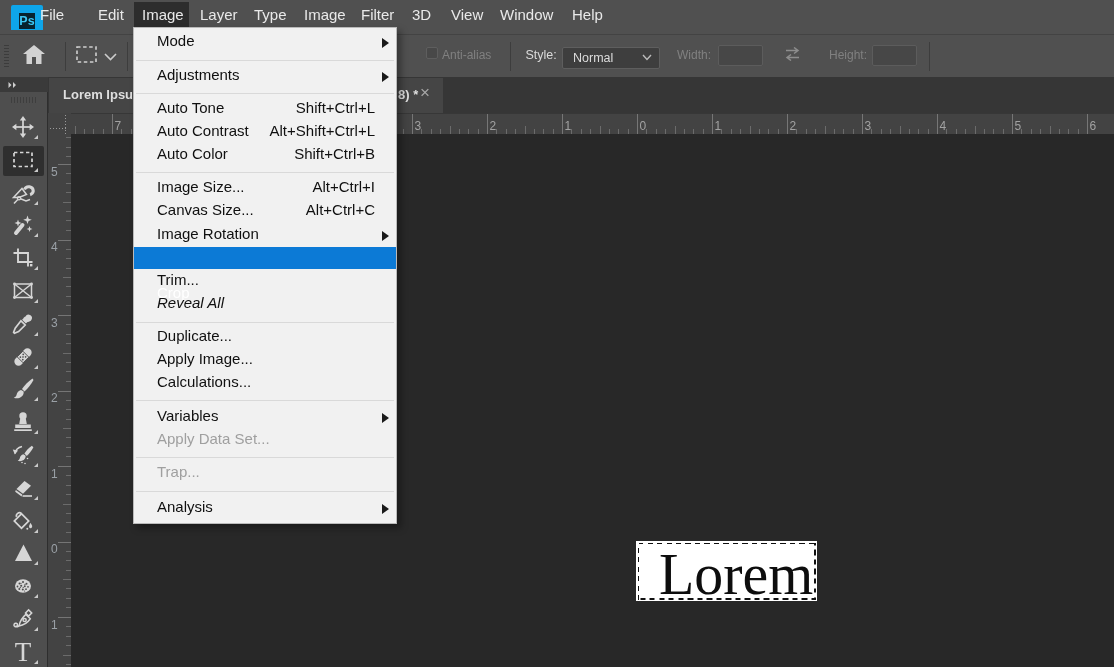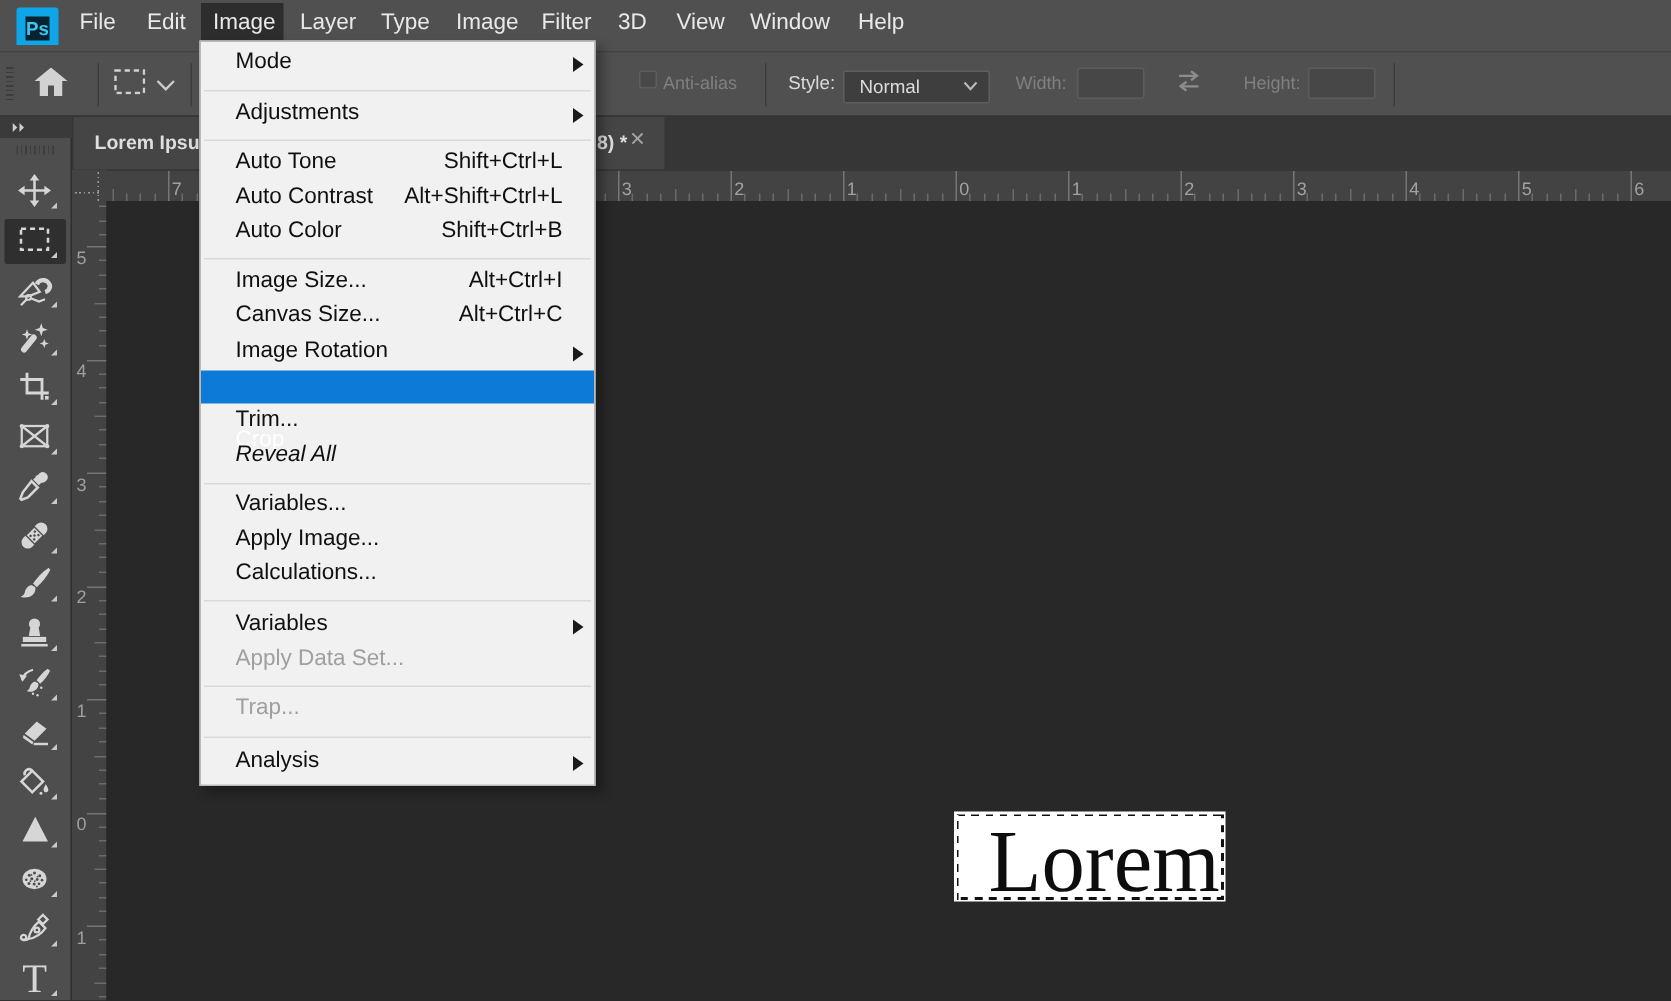--- a/index.html
+++ b/index.html
@@ -4,21 +4,21 @@
 <style>
   html,body{margin:0;padding:0;}
   body{width:1114px;height:667px;overflow:hidden;position:relative;
        font-family:"Liberation Sans",sans-serif;background:#282828;}
   .abs{position:absolute;}
   
   #menubar{left:0;top:0;width:1114px;height:30px;background:#505050;}
   #menubar .mi{position:absolute;top:0;height:30px;line-height:30px;
      color:#e9e9e9;font-size:15px;white-space:nowrap;}
   #pslogo{position:absolute;left:11px;top:4.5px;width:16px;height:16px;
-     background:#07232f;border:6px solid #0ea5e9;border-radius:2px;
+     background:#07232f;border:8px solid #0ea5e9;border-radius:2px;
      color:#3cc6f4;font-size:12.5px;font-weight:bold;text-align:center;line-height:16.5px;}
   #imghl{position:absolute;left:134px;top:2px;width:55px;height:25px;background:#2d2d2d;}
   
   #optbar{left:0;top:30px;width:1114px;height:47px;background:#505050;}
   .vsep{position:absolute;top:12px;width:1px;height:29px;background:#3d3d3d;}
   .gtext{position:absolute;font-size:12px;color:#808080;line-height:47px;top:2px;}
   .wtext{position:absolute;font-size:12.5px;color:#dadada;line-height:47px;top:2px;}
   .inbox{position:absolute;top:15px;width:45px;height:20.5px;background:#474747;
          border:1px solid #5c5c5c;border-radius:2px;box-sizing:border-box;}
   
@@ -69,21 +69,21 @@
      border-left:7px solid #1a1a1a;}
   .gray{color:#9f9f9f;}
   #crophl{position:absolute;left:0;top:219px;width:262px;height:22px;background:#0c7ad6;}
 </style>
 </head>
 <body>
 
 <div class="abs" id="menubar">
   <div id="imghl"></div>
   <div id="pslogo">Ps</div>
-  <span class="mi" style="left:53px">File</span>
+  <span class="mi" style="left:40px">File</span>
   <span class="mi" style="left:98px">Edit</span>
   <span class="mi" style="left:142px">Image</span>
   <span class="mi" style="left:200px">Layer</span>
   <span class="mi" style="left:254px">Type</span>
   <span class="mi" style="left:304px">Image</span>
   <span class="mi" style="left:361px">Filter</span>
   <span class="mi" style="left:412px">3D</span>
   <span class="mi" style="left:451px">View</span>
   <span class="mi" style="left:500px">Window</span>
   <span class="mi" style="left:572px">Help</span>
@@ -562,21 +562,21 @@
     <div class="msc" style="top:117.30000000000001px">Shift+Ctrl+B</div>
     <div class="mitem" style="top:149.9px;">Image Size...</div>
     <div class="msc" style="top:149.9px">Alt+Ctrl+I</div>
     <div class="mitem" style="top:173.4px;">Canvas Size...</div>
     <div class="msc" style="top:173.4px">Alt+Ctrl+C</div>
     <div class="mitem" style="top:196.8px;">Image Rotation</div>
     <div class="marr" style="top:202.8px"></div>
     <div class="mitem" style="top:220.2px;color:#ffffff;margin-top:36px;">Crop</div>
     <div class="mitem" style="top:243.2px;">Trim...</div>
     <div class="mitem" style="top:266.3px;font-style:italic;">Reveal All</div>
-    <div class="mitem" style="top:299.1px;">Variables...</div>
+    <div class="mitem" style="top:299.1px;">Duplicate...</div>
     <div class="mitem" style="top:321.9px;">Apply Image...</div>
     <div class="mitem" style="top:344.7px;">Calculations...</div>
     <div class="mitem" style="top:379.4px;">Variables</div>
     <div class="marr" style="top:385.4px"></div>
     <div class="mitem gray" style="top:402.4px;">Apply Data Set...</div>
     <div class="mitem gray" style="top:435.2px;">Trap...</div>
     <div class="mitem" style="top:470px;">Analysis</div>
     <div class="marr" style="top:476px"></div>
     <div class="msep" style="top:31.799999999999997px"></div>
     <div class="msep" style="top:65.2px"></div>

